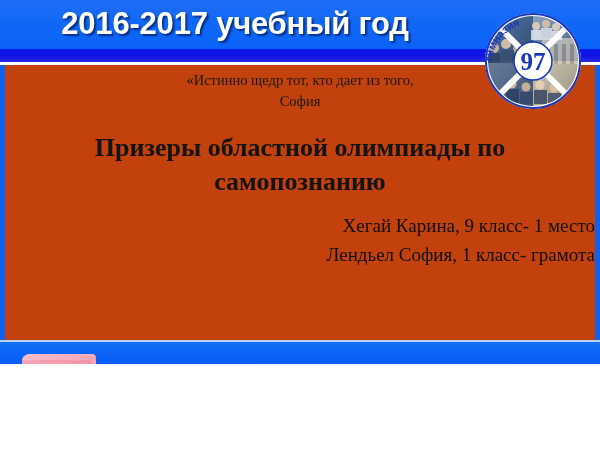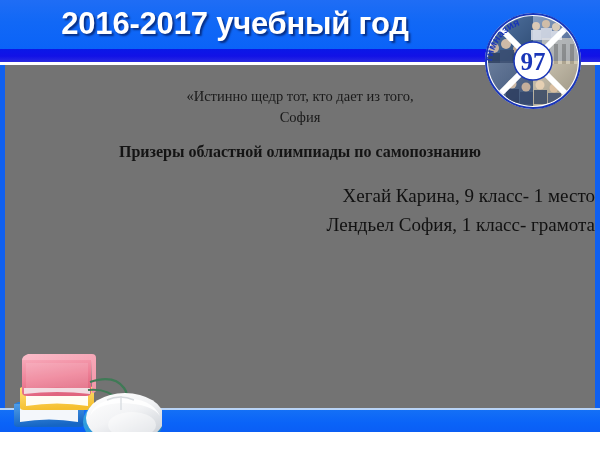--- a/index.html
+++ b/index.html
@@ -10,22 +10,22 @@
     width: 600px;
     height: 450px;
     background: #ffffff;
     font-family: "Liberation Serif", "DejaVu Serif", serif;
     overflow: hidden;
   }
 
   #slide {
     position: relative;
     width: 600px;
-    height: 432px;
-    background: #737373;
+    height: 364px;
+    background: #c2410c;
     box-sizing: border-box;
     overflow: hidden;
   }
 
   
   .edge-left,
   .edge-right {
     position: absolute;
     top: 0;
     width: 5px;
@@ -94,36 +94,36 @@
   
   .content {
     position: absolute;
     left: 5px;
     top: 70px;
     width: 590px;
     z-index: 4;
   }
 
   .quote-block {
-    margin-top: 16px;
+    margin-top: 0;
     text-align: center;
     color: #1a1a1a;
     font-size: 14.5px;
     line-height: 20px;
   }
   .quote-line { display: block; }
   .quote-author {
     display: block;
     margin-top: 1px;
   }
 
   .section-title {
-    margin-top: 8px;
+    margin-top: 20px;
     text-align: center;
-    font-size: 16px;
+    font-size: 26px;
     font-weight: bold;
     color: #141414;
     line-height: 34px;
     padding: 0 45px;
   }
 
   .winners {
     margin-top: 12px;
     text-align: right;
     color: #111111;

